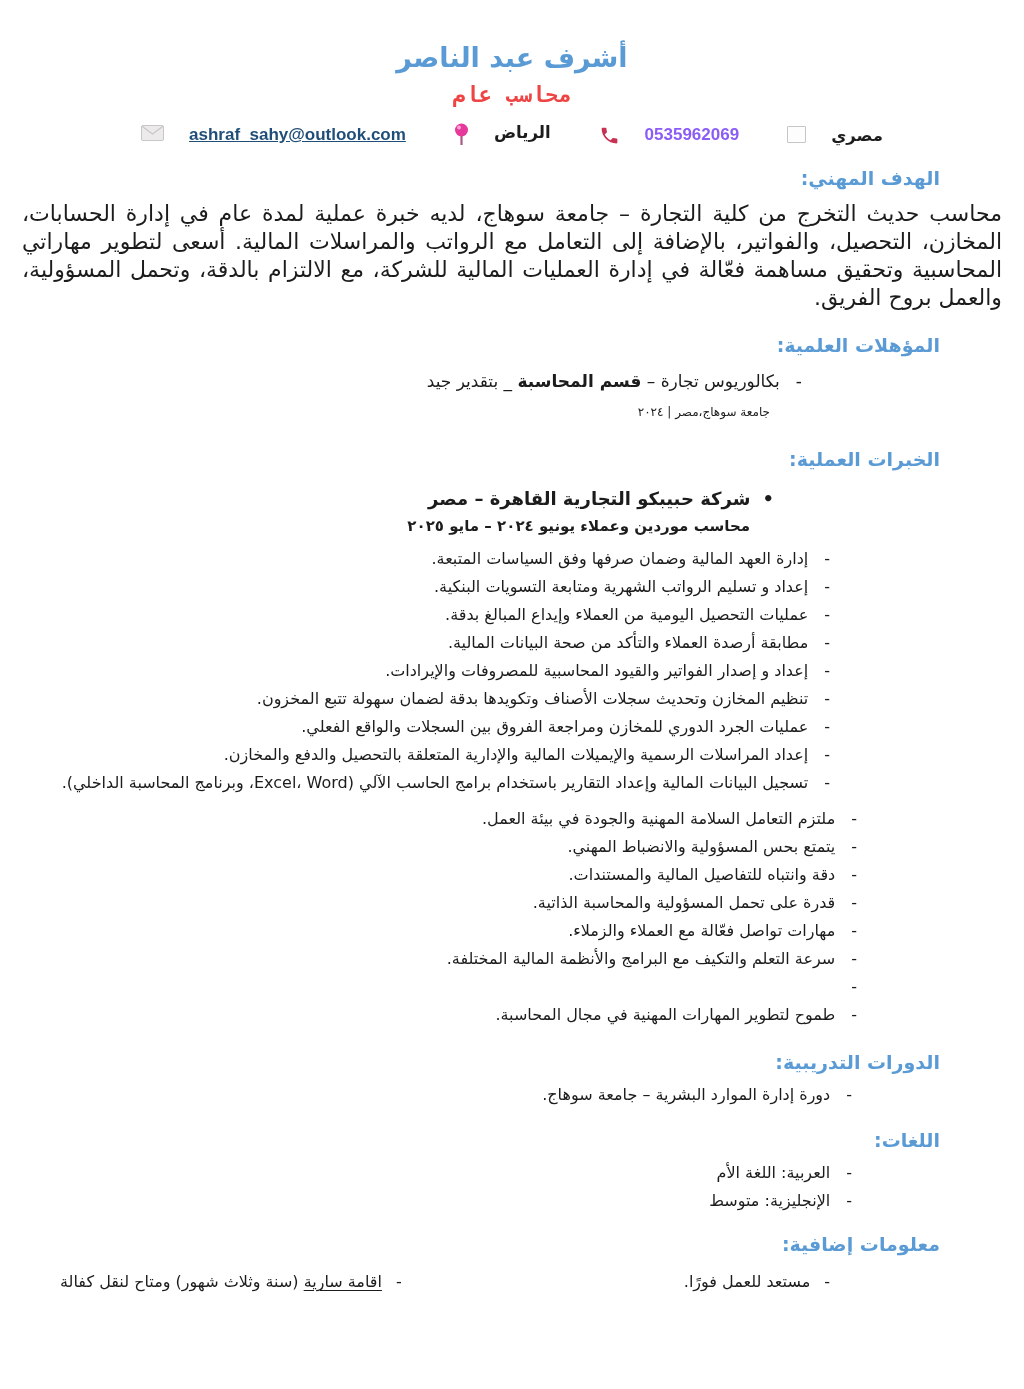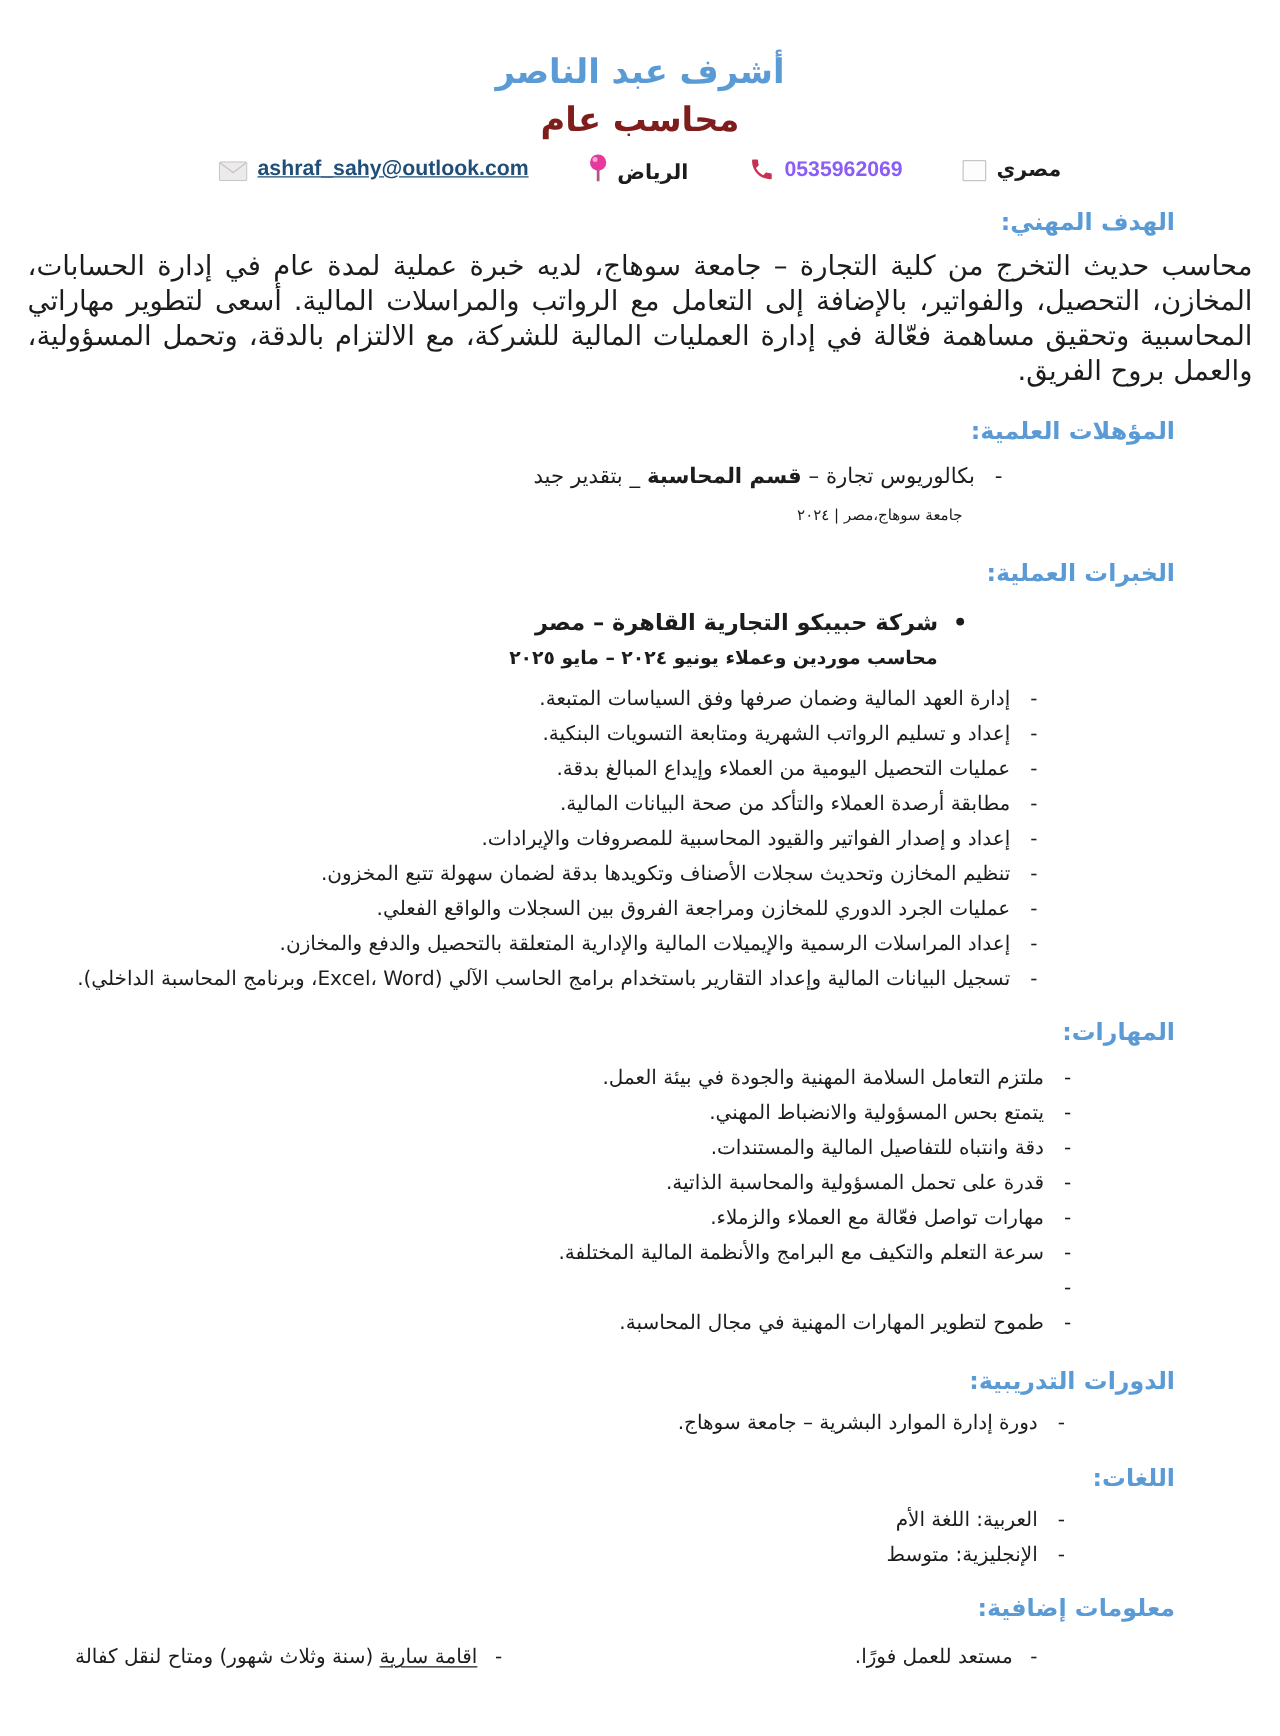--- a/index.html
+++ b/index.html
@@ -19,36 +19,37 @@
   
   .cv-name {
     text-align: center;
     color: #5B9BD5;
     font-size: 27px;
     font-weight: bold;
     line-height: 36px;
   }
   .cv-role {
     text-align: center;
-    font-size: 27px;
-    font-weight: bold;
-    color: #7f1d1d;
+    font-size: 22px;
+    font-weight: bold;
+    color: #ef4444;
     margin-top: 6px;
     line-height: 29px;
+    font-family: Liberation Mono, monospace;
   }
   .contact-row {
     display: flex;
     justify-content: center;
     align-items: center;
     gap: 48px;
     margin-top: 12px;
     font-size: 16.5px;
     font-weight: bold;
   }
-  .contact-item { display: flex; align-items: flex-end; gap: 8px; }
+  .contact-item { display: flex; align-items: flex-start; gap: 25px; }
   .latin { font-family: "Liberation Sans", sans-serif; direction: ltr; unicode-bidi: embed; }
   .phone-number { font-size: 17px; font-weight: bold; color: #8b5cf6; }
   .email-link {
     color: #1F4E79;
     font-size: 17px;
     font-weight: bold;
     text-decoration: underline;
     cursor: pointer;
   }
   .checkbox {
@@ -203,21 +204,20 @@
       <li>
       <span class="dash">-</span>
       <span class="li-text">إعداد المراسلات الرسمية والإيميلات المالية والإدارية المتعلقة بالتحصيل والدفع والمخازن.</span>
     </li>
       <li>
       <span class="dash">-</span>
       <span class="li-text">تسجيل البيانات المالية وإعداد التقارير باستخدام برامج الحاسب الآلي (Excel، Word، وبرنامج المحاسبة الداخلي).</span>
     </li>
     </ul>
 
-  <div class="sec-heading" style="margin-top:16px">المهارات:</div>
   <ul class="dash-list skills-list">
       <li>
       <span class="dash">-</span>
       <span class="li-text">ملتزم التعامل السلامة المهنية والجودة في بيئة العمل.</span>
     </li>
       <li>
       <span class="dash">-</span>
       <span class="li-text">يتمتع بحس المسؤولية والانضباط المهني.</span>
     </li>
       <li>

